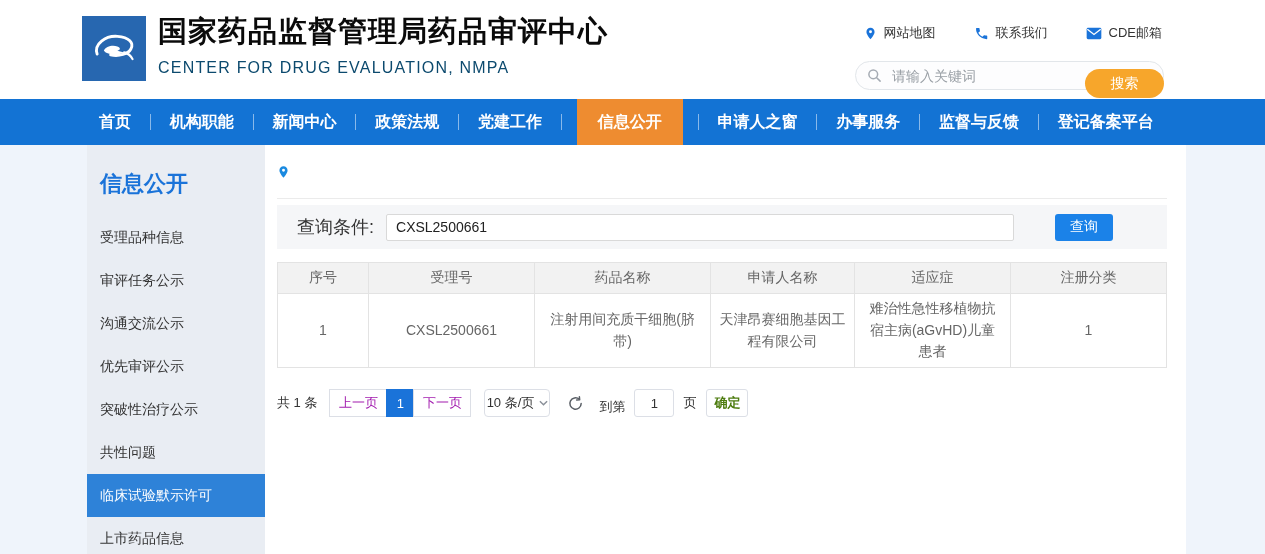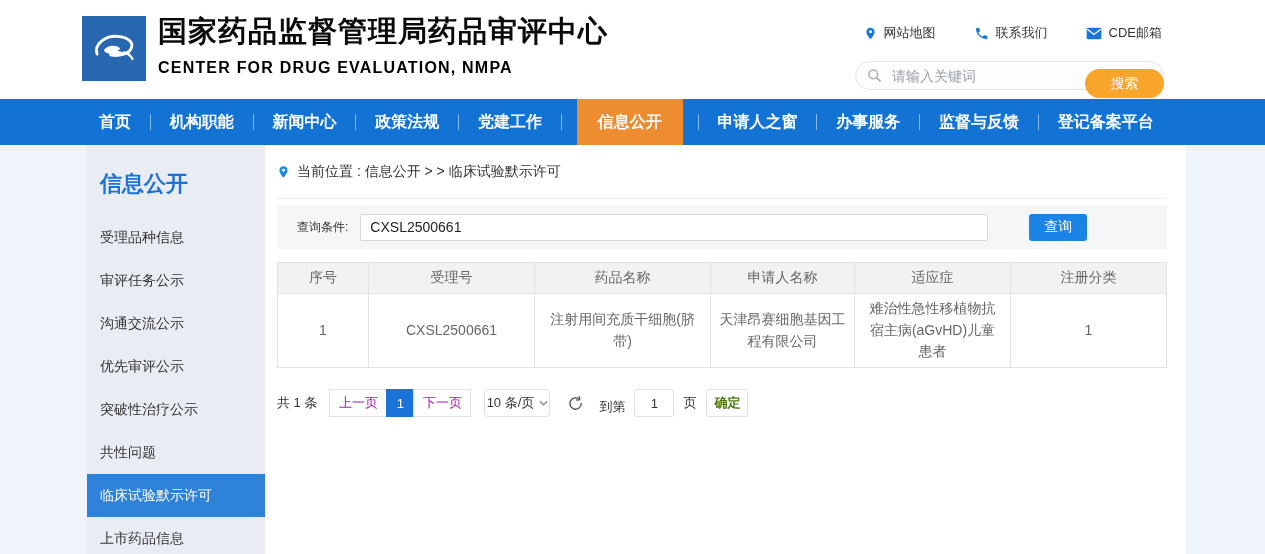--- a/index.html
+++ b/index.html
@@ -5,21 +5,21 @@
   * { margin:0; padding:0; box-sizing:border-box; }
   html,body { width:1265px; height:554px; overflow:hidden;
     font-family:"Liberation Sans","DejaVu Sans",sans-serif; background:#eff4fb; }
 
   
   .header { position:relative; width:100%; height:99px; background:#fff; }
   .logo { position:absolute; left:82px; top:16px; width:64px; height:65px;
     background:#2767b0; display:flex; align-items:center; justify-content:center; }
   .title-block { position:absolute; left:158px; top:12px; }
   .site-title { font-size:29px; font-weight:bold; color:#0a0a0a; letter-spacing:1px; }
-  .site-subtitle { margin-top:7px; font-size:16px; font-weight:bold; color:#000000; letter-spacing:1.2px; }
+  .site-subtitle { margin-top:7px; font-size:16px; font-weight:normal; color:#0c4a6e; letter-spacing:1.2px; }
   .quick-links { position:absolute; top:24px; right:103px; display:flex; gap:38px; }
   .quick-link { display:flex; align-items:center; gap:7px; font-size:13px; color:#333; cursor:pointer; }
   .search-row { position:absolute; top:61px; left:855px; width:309px; height:22px; }
   .search-input { width:100%; height:29px; border:1px solid #e2e6ea; border-radius:15px;
     background:#fdfdfe; padding:0 86px 0 36px; font-size:14px; color:#333; outline:none;
     font-family:"Liberation Sans","DejaVu Sans",sans-serif; }
   .search-input::placeholder { color:#9aa0a6; }
   .search-icon { position:absolute; left:12px; top:7px; }
   .search-btn { position:absolute; right:0; top:8px; width:79px; height:29px; border:none;
     border-radius:15px; background:#f7a62b; color:#fff; font-size:14px; cursor:pointer;
@@ -40,21 +40,21 @@
   .sidebar-title { font-size:22px; font-weight:bold; color:#1a73d9; padding-left:13px; margin-bottom:17px; }
   .side-item { height:43px; line-height:43px; padding-left:13px; font-size:14px; color:#333; cursor:pointer; }
   .side-item.active { background:#2e82d8; color:#fff; }
 
   .content { flex:1; padding:0 19px 0 12px; }
   .breadcrumb { height:54px; display:flex; align-items:center; gap:7px;
     font-size:14px; color:#333; border-bottom:1px solid #ebebeb; }
 
   .query-panel { margin-top:6px; height:44px; background:#f5f6f8;
     display:flex; align-items:center; padding-left:20px; }
-  .query-label { font-size:12px; color:#333; }
+  .query-label { font-size:18px; color:#333; }
   .query-input { margin-left:12px; width:628px; height:27px; border:1px solid #d9d9d9;
     border-radius:2px; padding:0 9px; font-size:14px; color:#222; background:#fff; outline:none;
     font-family:"Liberation Sans","DejaVu Sans",sans-serif; }
   .query-btn { margin-left:41px; width:58px; height:27px; background:#1b82e8; color:#fff;
     border:none; border-radius:3px; font-size:14px; cursor:pointer;
     font-family:"Liberation Sans","DejaVu Sans",sans-serif; }
 
   table.result-table { margin-top:13px; width:100%; border-collapse:collapse; table-layout:fixed; }
   .result-table th { background:#f2f2f2; height:31px; font-size:14px; color:#666;
     font-weight:normal; border:1px solid #e3e3e3; }
@@ -165,21 +165,20 @@
     <div class="side-item active">临床试验默示许可</div>
     <div class="side-item">上市药品信息</div>
   </div>
 
   <div class="content">
 
     <div class="breadcrumb">
       <svg width="13" height="16" viewBox="0 0 24 24">
         <path d="M12 1.5C7.6 1.5 4.5 4.8 4.5 9c0 5.3 7.5 13.5 7.5 13.5S19.5 14.3 19.5 9c0-4.2-3.1-7.5-7.5-7.5zm0 10a2.7 2.7 0 1 1 0-5.4 2.7 2.7 0 0 1 0 5.4z" fill="#1a8ae0"></path>
       </svg>
-      <span>当前位置 : 信息公开 &gt; &gt; 临床试验默示许可</span>
     </div>
 
     <div class="query-panel">
       <span class="query-label">查询条件:</span>
       <input class="query-input" type="text" value="CXSL2500661" style="">
       <button class="query-btn">查询</button>
     </div>
 
     <table class="result-table">
       <colgroup>

